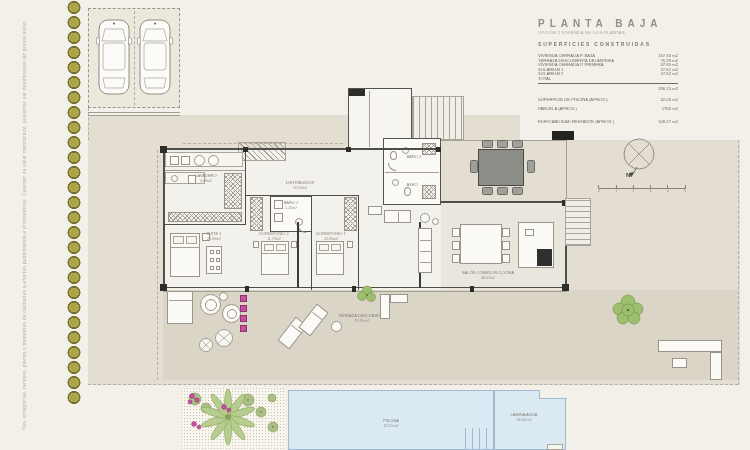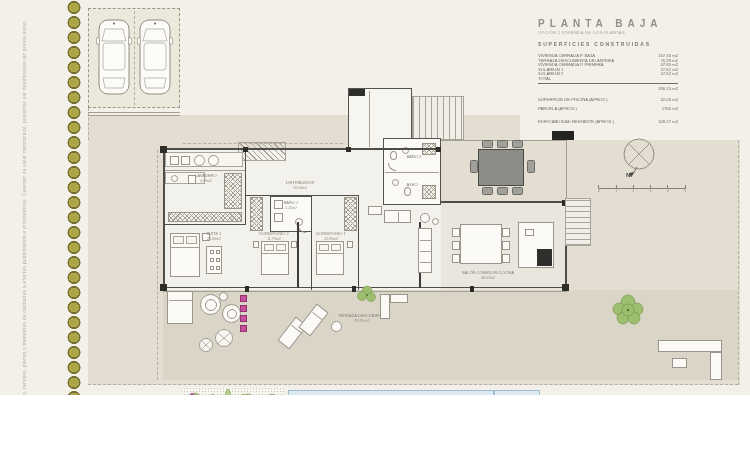--- a/index.html
+++ b/index.html
@@ -1,17 +1,17 @@
 <!DOCTYPE html>
 <html><head>
 <meta charset="utf-8">
 <style>
   html,body{margin:0;padding:0;}
   body{width:750px;height:450px;overflow:hidden;font-family:"Liberation Sans",sans-serif;}
-  .sheet{position:relative;width:750px;height:395px;background:#f3f0e9;overflow:hidden;}
+  .sheet{position:relative;width:750px;height:450px;background:#f3f0e9;overflow:hidden;}
   .abs{position:absolute;}
   
   .ground{background:#e3ded1;}
   .terrace{background:#dad5c7;}
   .interior{background:#f3f1eb;}
   .salonfloor{background:#e9e6dd;}
   
   .wall{background:#4f4d48;}
   .thinline{background:#a39f93;}
   .dashv{border-left:1px dashed #b3ae9f;}

